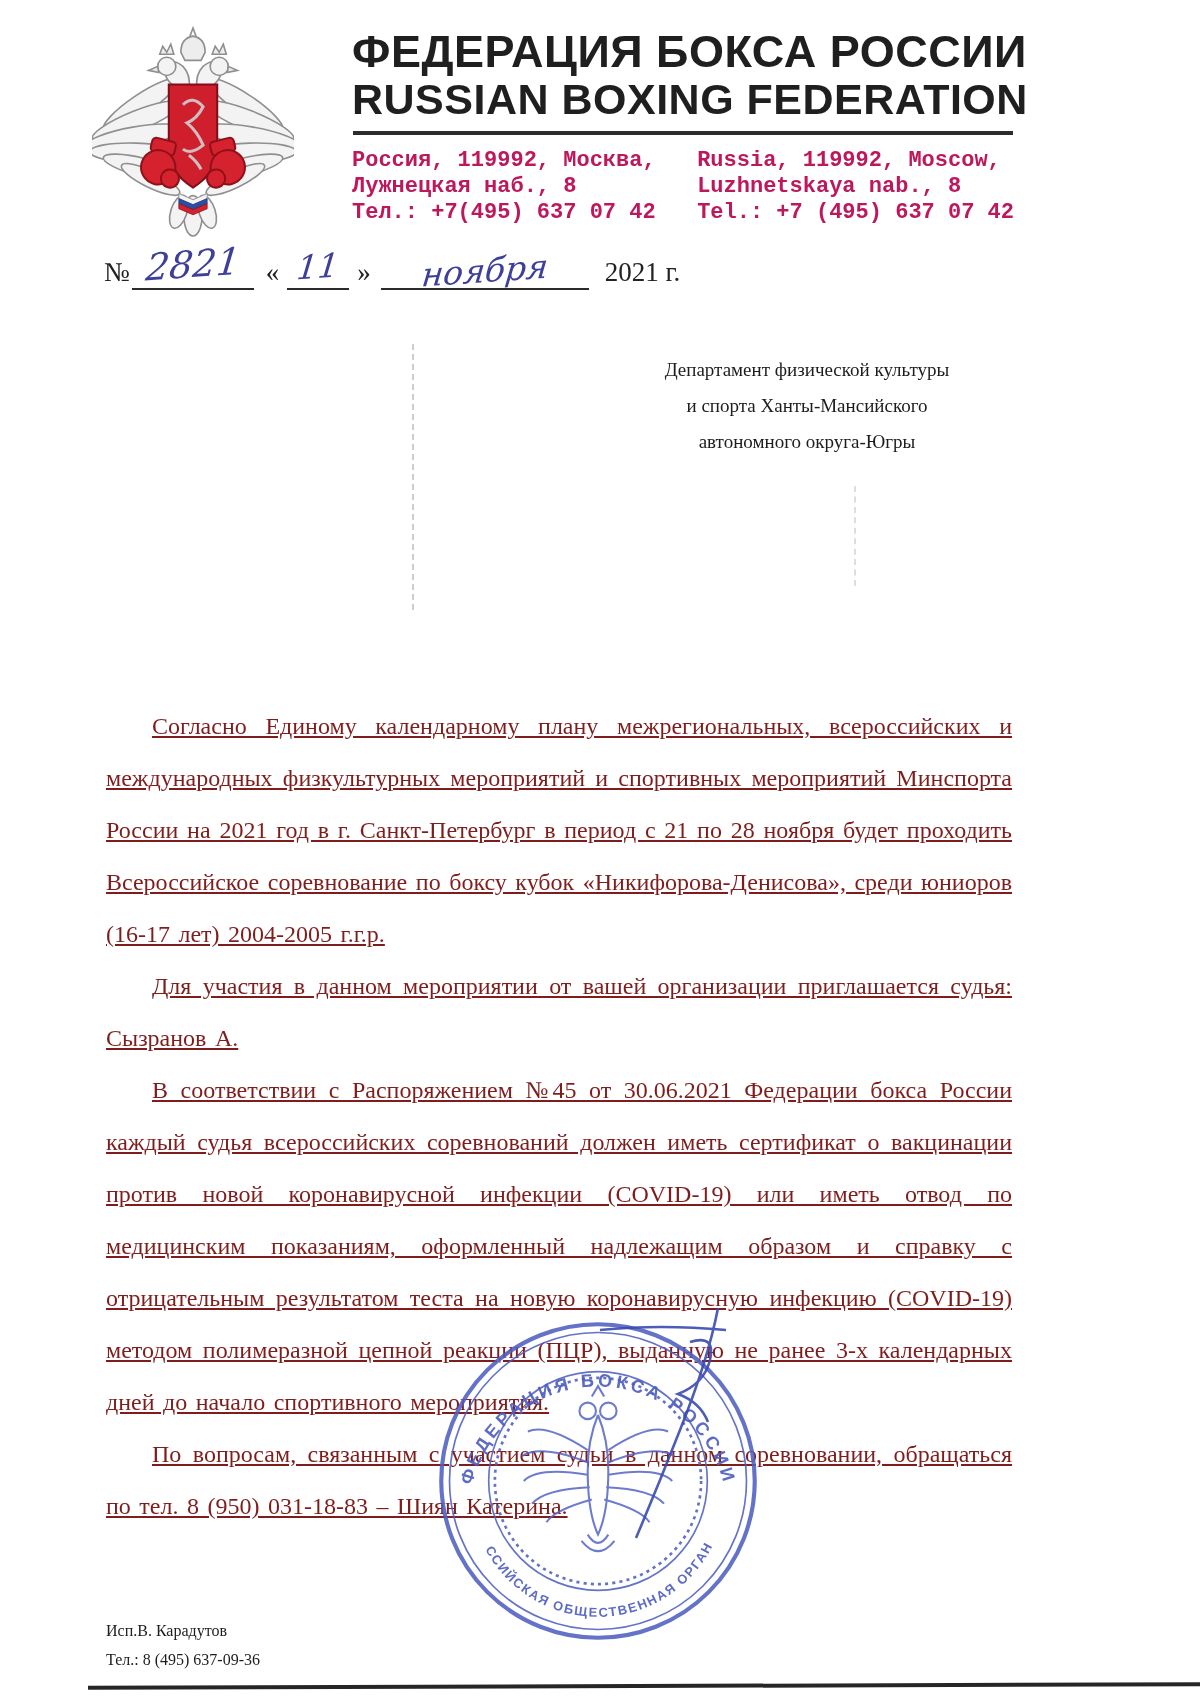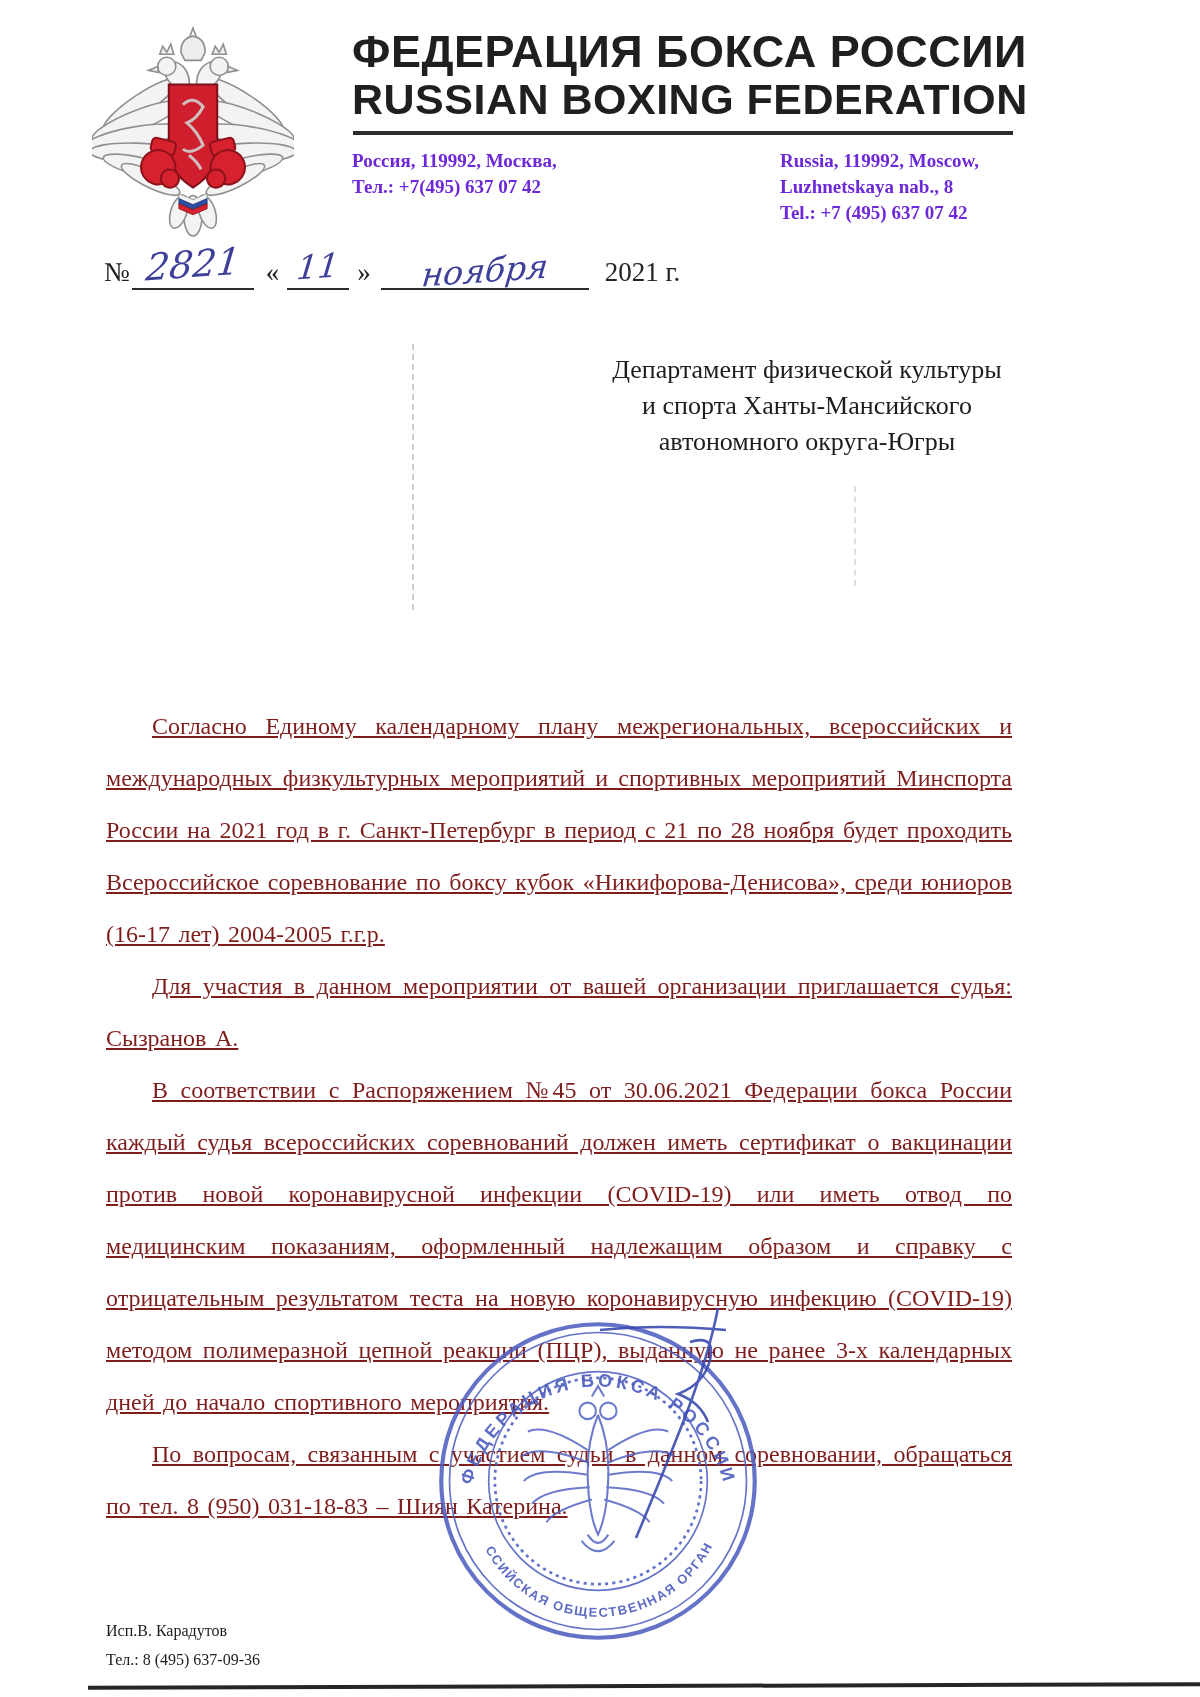--- a/index.html
+++ b/index.html
@@ -14,22 +14,22 @@
   .masthead { position:absolute; left:352px; top:28px; width:662px; }
   .title-ru, .title-en {
     font-family:"Liberation Sans", sans-serif; font-weight:bold; color:#1f1f1f;
     white-space:nowrap; line-height:1.07; letter-spacing:0.5px;
   }
   .title-ru { font-size:45px; }
   .title-en { font-size:43px; }
   .masthead-rule { margin-top:9px; width:660px; border:0; border-top:4px solid #2c2c2c; }
   .addresses {
     display:flex; margin-top:13px;
-    font-family:Liberation Serif, serif; font-weight:bold;
-    font-size:19px; line-height:26px; color:#6d28d9;
+    font-family:Liberation Mono, monospace; font-weight:bold;
+    font-size:22px; line-height:26px; color:#be185d;
   }
   .addr-col-ru { width:428px; }
   .addr-col-en { flex:0 0 auto; }
 
   
   .refline {
     position:absolute; left:104px; top:238px; height:52px;
     font-size:27px; display:flex; align-items:flex-end; color:#222;
   }
   .refline .lbl { padding-bottom:2px; }
@@ -48,21 +48,21 @@
     position:absolute; left:0; right:0; bottom:2px;
   }
   .hw-number { font-size:37px; }
   .hw-day { font-size:33px; }
   .hw-month { font-size:33px; bottom:-2px; }
   .year { padding-left:16px; padding-bottom:2px; }
 
   
   .recipient {
     position:absolute; left:598px; top:352px; width:418px;
-    text-align:center; font-size:26px; line-height:36px; color:#1d1d1d;
+    text-align:center; font-size:19px; line-height:36px; color:#1d1d1d;
   }
 
   
   .fold { position:absolute; width:0; border-left:2px dashed #6b6b6b; }
   .fold-1 { left:412px; top:344px; height:266px; opacity:.33; }
   .fold-2 { left:854px; top:486px; height:100px; opacity:.22; }
 
   
   .body-text {
     position:absolute; left:106px; top:700px; width:906px;
@@ -163,20 +163,21 @@
     </g>
   </svg>
 
   <div class="masthead">
     <div class="title-ru">ФЕДЕРАЦИЯ БОКСА РОССИИ</div>
     <div class="title-en">RUSSIAN BOXING FEDERATION</div>
     <hr class="masthead-rule">
     <div class="addresses">
       <div class="addr-col-ru">
         <div>Россия, 119992, Москва,</div>
+        <div>Лужнецкая наб., 8</div>
         <div>Тел.: +7(495) 637 07 42</div>
       </div>
       <div class="addr-col-en">
         <div>Russia, 119992, Moscow,</div>
         <div>Luzhnetskaya nab., 8</div>
         <div>Tel.: +7 (495) 637 07 42</div>
       </div>
     </div>
   </div>
 

